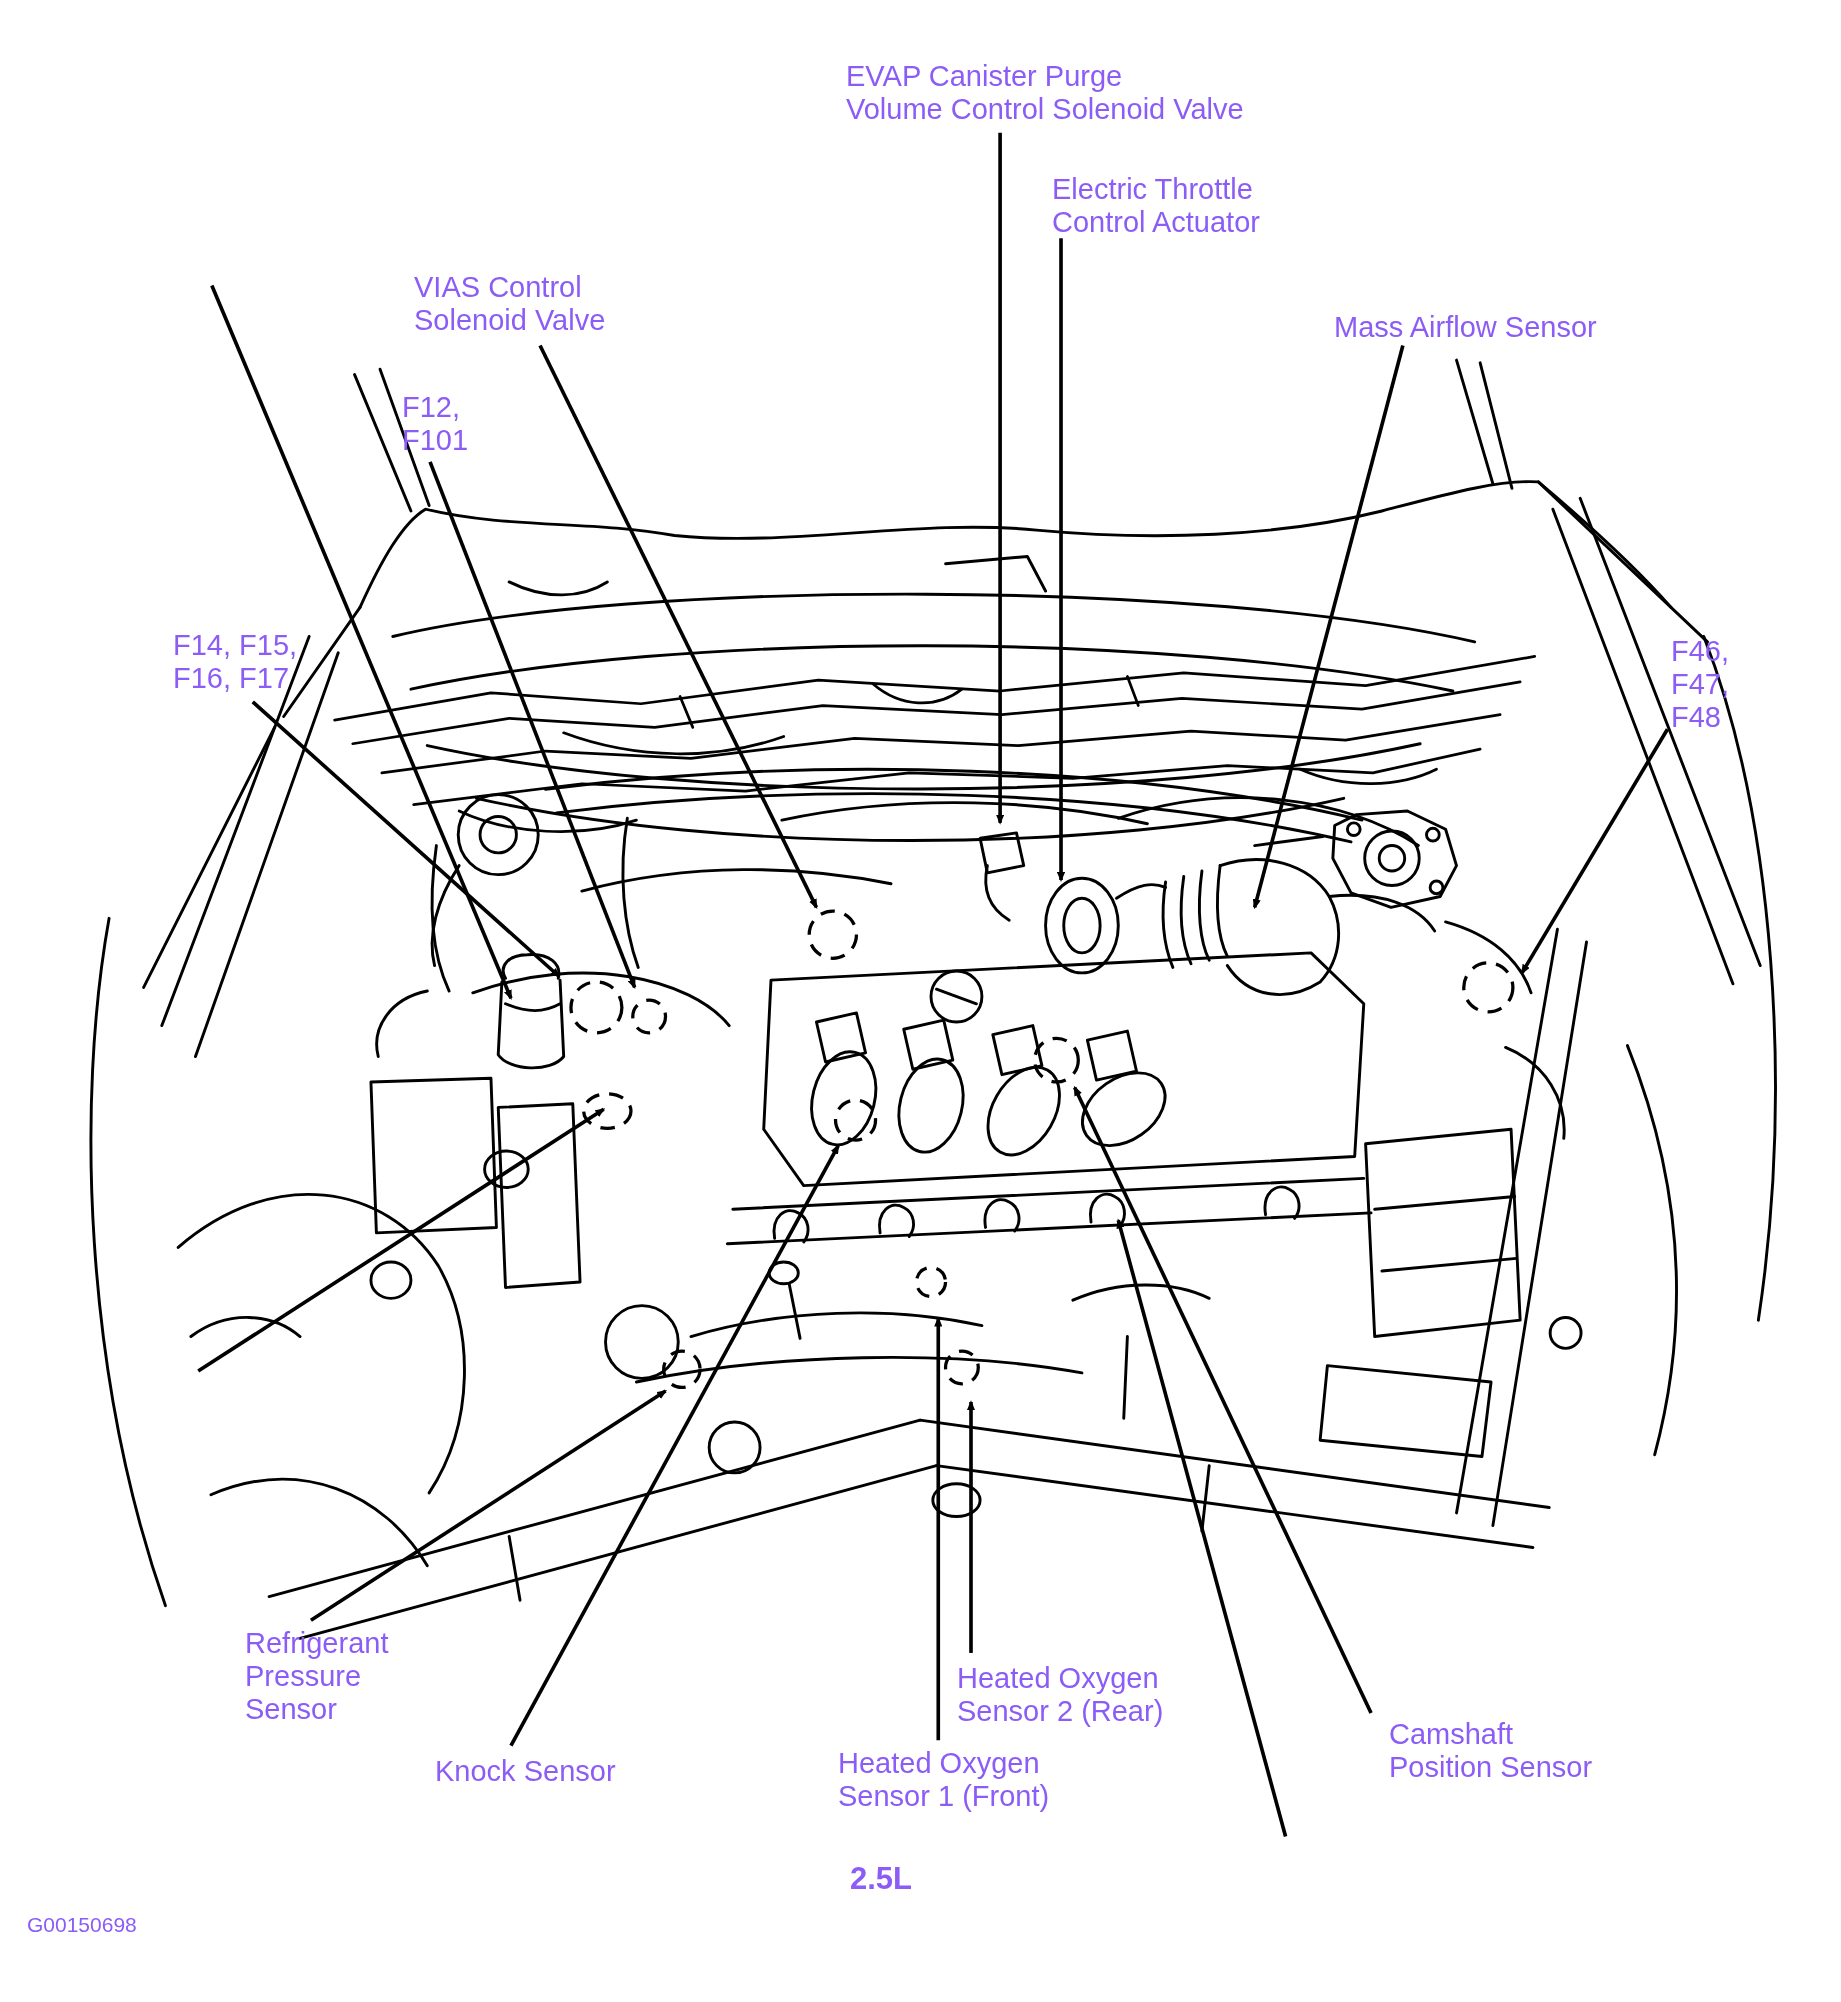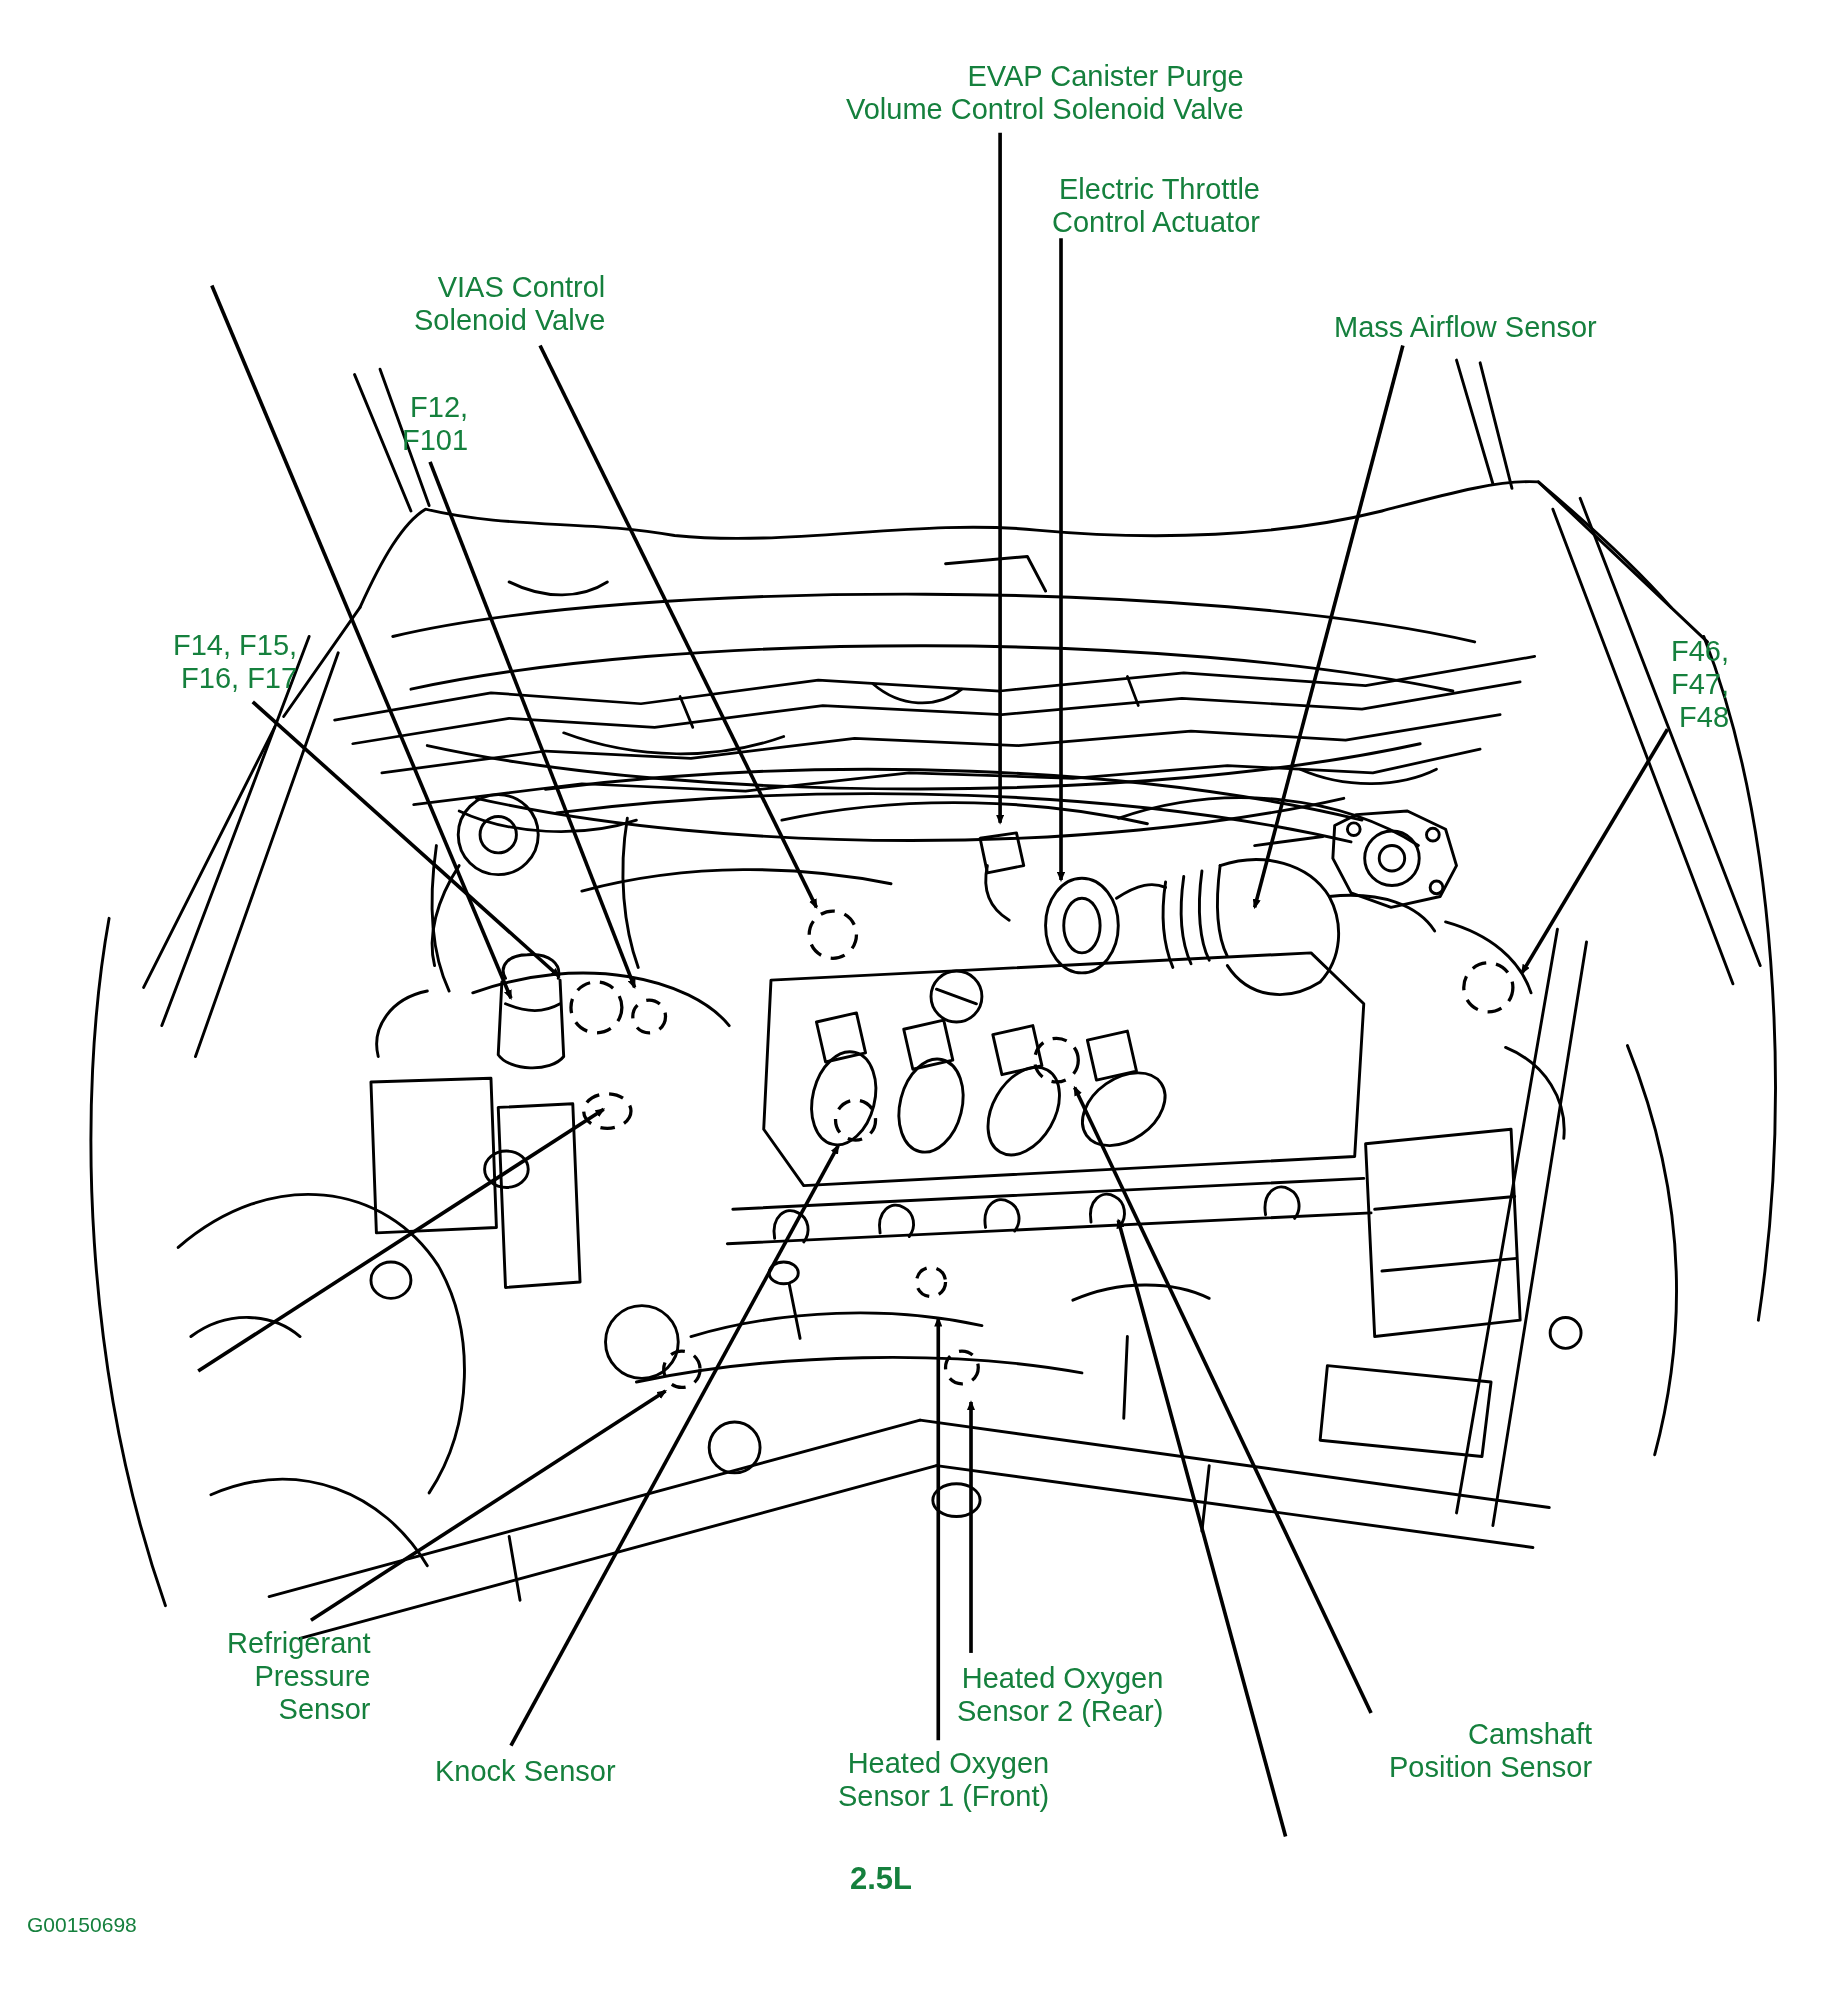--- a/index.html
+++ b/index.html
@@ -6,26 +6,25 @@
   #stage{
     position:relative;
     width:1842px;height:2003px;
     background:#ffffff;
     font-family:"Liberation Sans","DejaVu Sans",sans-serif;
     overflow:hidden;
   }
   #artwork{position:absolute;left:0;top:0;width:100%;height:100%;}
   .lbl{
     position:absolute;
-    color:#15803d;
+    color:#8b5cf6;
     font-size:29px;
     line-height:33px;
     letter-spacing:0px;
     white-space:nowrap;
-    text-align:right;
   }
   .lbl div{white-space:nowrap;}
   .fig-id{font-size:21px;line-height:27px;}
   .engine-size{font-size:31px;font-weight:bold;}
 </style>
 </head>
 <body>
 
 <div id="stage">
 
@@ -261,21 +260,21 @@
     <div>Mass Airflow Sensor</div>
   </div>
 
   <div class="lbl" style="left:1671px;top:635px">
     <div>F46,</div>
     <div>F47,</div>
     <div>F48</div>
   </div>
 
 
-  <div class="lbl" style="left:227px;top:1627px">
+  <div class="lbl" style="left:245px;top:1627px">
     <div>Refrigerant</div>
     <div>Pressure</div>
     <div>Sensor</div>
   </div>
 
   <div class="lbl" style="left:435px;top:1755px">
     <div>Knock Sensor</div>
   </div>
 
   <div class="lbl" style="left:957px;top:1662px">

